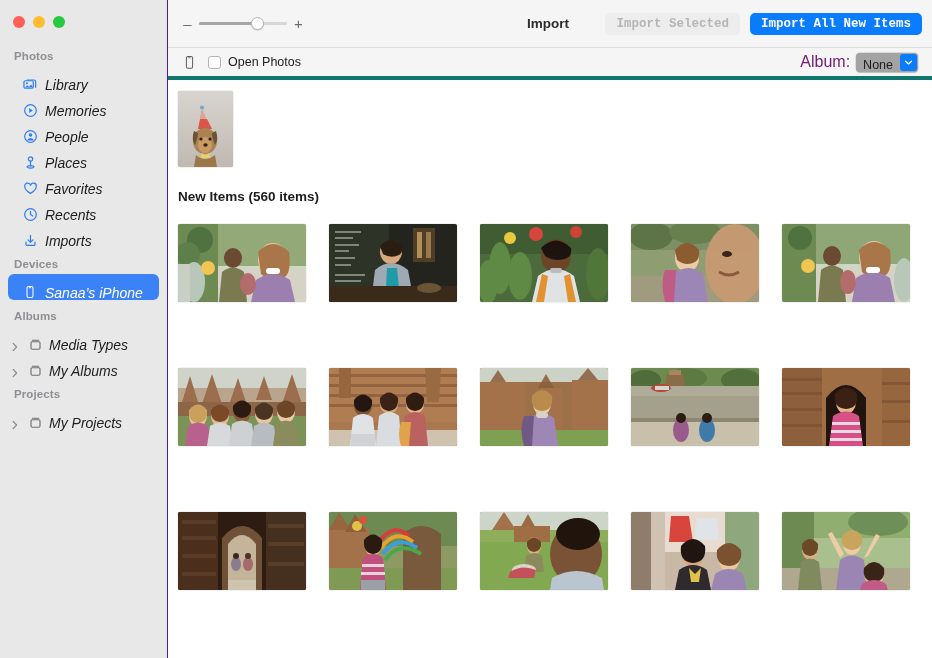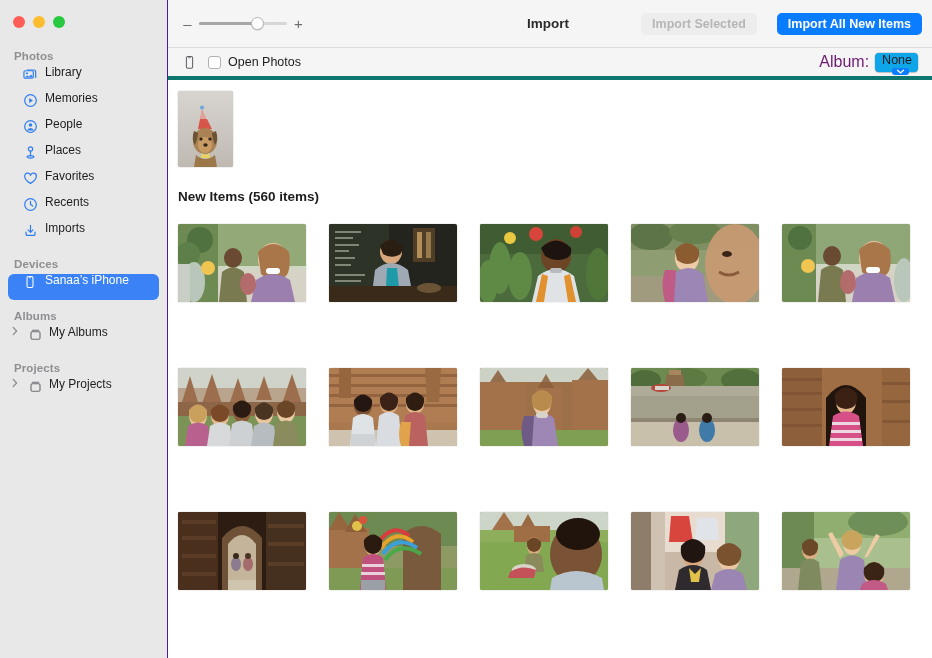--- a/index.html
+++ b/index.html
@@ -26,24 +26,25 @@
   .light.red { background:#ff5f57; }
   .light.yellow { background:#febc2e; }
   .light.green { background:#28c840; }
 
   .sb-section {
     font-size: 11.5px; color:#8e8e93; font-weight:600;
     padding: 8px 0 4px 14px; letter-spacing: 0.1px;
   }
   .sb-section.tight { padding-top: 10px; }
   .sb-item {
-    display:flex; align-items:flex-start; gap:7px;
+    display:flex; align-items:flex-end; gap:7px;
     height: 26px; margin: 0 8px; padding-left: 14px;
-    border-radius: 6px; font-size: 12px; color:#1d1d1f;
+    border-radius: 6px; font-size: 14px; color:#1d1d1f;
     white-space: nowrap;
+    font-style: italic;
   }
   .sb-item.selected { background:#3b82f7; color:#fff; }
   .sb-item .ico { width:16px; height:16px; flex:0 0 16px; display:flex; align-items:center; justify-content:center; }
   .sb-item.selected .ico svg { stroke:#fff; fill:none; }
   .sb-item .label { line-height: 1; }
   .disc {
     width: 10px; flex: 0 0 10px; display:flex; align-items:center; justify-content:center;
     margin-left: -10px; margin-right: 1px;
   }
   .sb-item.group { padding-left: 12px; gap: 6px; }
@@ -65,21 +66,21 @@
   .strack-full { position:absolute; left:0; right:0; height:3px; background:#d8d6d6; border-radius:2px; }
   .strack-fill { position:absolute; left:0; width:56px; height:3px; background:#a8a6a6; border-radius:2px; }
   .sknob {
     position:absolute; left:52px; width:13px; height:13px; border-radius:50%;
     background:#fff; border:1px solid #b9b7b7; box-shadow: 0 0.5px 1px rgba(0,0,0,.22);
   }
   .wtitle {
     position:absolute; left:0; right:4px; text-align:center;
     font-size: 13.5px; font-weight:700; color:#2b2b2e; pointer-events:none;
   }
-  .tb-right { margin-left:auto; display:flex; align-items:center; gap:20px; z-index:2; }
+  .tb-right { margin-left:auto; display:flex; align-items:center; gap:10px; z-index:2;font-family:Liberation Mono, monospace; }
   .btn {
     height: 22px; border-radius: 5px; padding: 0 11px;
     font-size: 12.5px; font-weight:700; display:flex; align-items:center;
     border: none; font-family: inherit;
   }
   .btn.disabled { background:#eeeded; color:#b6b5b8; }
   .btn.primary { background:#0a7cff; color:#fff; }
 
   .subbar {
     height: 32px; flex:0 0 32px;
@@ -89,25 +90,24 @@
     font-size: 12.5px; color:#1d1d1f;
   }
   .phoneicon { width:14px; height:14px; margin-right: 12px; display:flex; align-items:center; justify-content:center;}
   .chk {
     width:13px; height:13px; border:1px solid #b3b1b1; border-radius:3px;
     background:#fff; margin-right:7px;
   }
   .albumwrap { margin-left:auto; display:flex; align-items:center; gap:6px; }
   .albumlabel { font-size:16px; color:#701a75; }
   .popup {
-    display:flex; align-items:center; height:19px;
-    background:#0ea5e9; border-radius:4px;
+    display:flex; align-items:flex-end; height:19px;
+    background:#a3a3a3; border-radius:4px;
     box-shadow: 0 0 0 0.5px rgba(0,0,0,.18), 0 0.5px 1px rgba(0,0,0,.14);
     padding-left: 7px;
-    flex-direction: column;
   }
   .popup .pv { font-size:12.5px; color:#1d1d1f; padding-right:6px; }
   .popup .pchev {
     width:17px; height:17px; margin:1px; border-radius:3px; background:#0a7cff;
     display:flex; align-items:center; justify-content:center;
   }
 
   .content { flex:1; overflow:hidden; background:#fff; position:relative; }
 
   .sechead {
@@ -232,20 +232,34 @@
         <svg width="14" height="14" viewBox="0 0 16 16">
             <rect x="4.6" y="1.8" width="6.8" height="12.4" rx="1.6" fill="none" stroke="#fff" stroke-width="1.2"></rect>
             <path d="M7.1 3.1h1.8" stroke="#fff" stroke-width="1" stroke-linecap="round"></path>
           </svg>
       </span>
       <span class="label">Sanaa’s iPhone</span>
     </div>
 
     <div class="sb-section tight">Albums</div>
 
+    <div class="sb-item group">
+      <span class="disc">
+        <svg width="8" height="10" viewBox="0 0 8 10">
+            <path d="M2.2 1.4L5.6 5 2.2 8.6" fill="none" stroke="#8a8a8e" stroke-width="1.25" stroke-linecap="round" stroke-linejoin="round"></path>
+          </svg>
+      </span>
+      <span class="ico">
+        <svg width="15" height="15" viewBox="0 0 16 16">
+            <rect x="3.2" y="5" width="9.6" height="8" rx="1.3" fill="none" stroke="#6f6f74" stroke-width="1.2"></rect>
+            <path d="M4.6 3.4h6.8" stroke="#6f6f74" stroke-width="1.2" stroke-linecap="round"></path>
+          </svg>
+      </span>
+      <span class="label">Media Types</span>
+    </div>
 
 
     <div class="sb-item group">
       <span class="disc">
         <svg width="8" height="10" viewBox="0 0 8 10">
             <path d="M2.2 1.4L5.6 5 2.2 8.6" fill="none" stroke="#8a8a8e" stroke-width="1.25" stroke-linecap="round" stroke-linejoin="round"></path>
           </svg>
       </span>
       <span class="ico">
         <svg width="15" height="15" viewBox="0 0 16 16">

